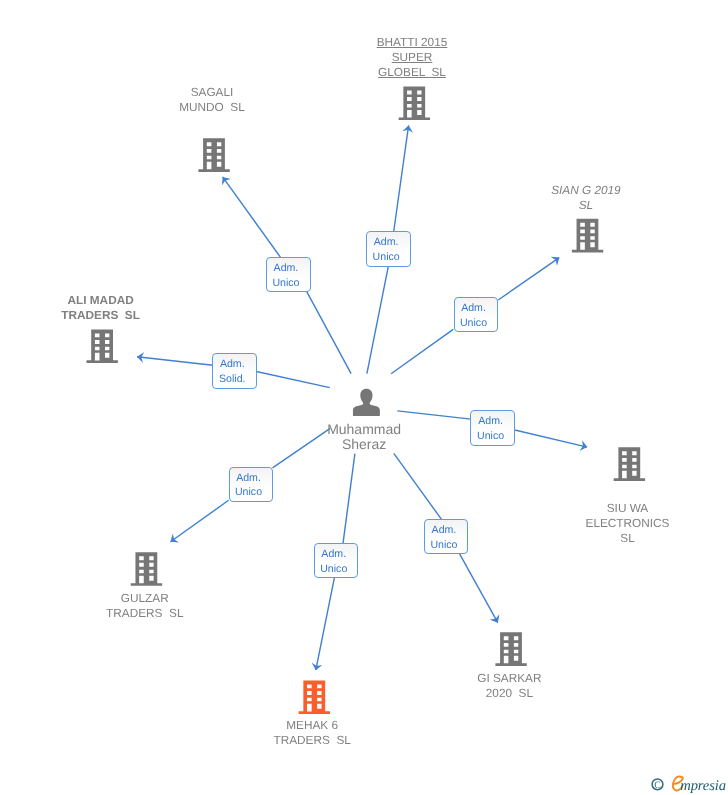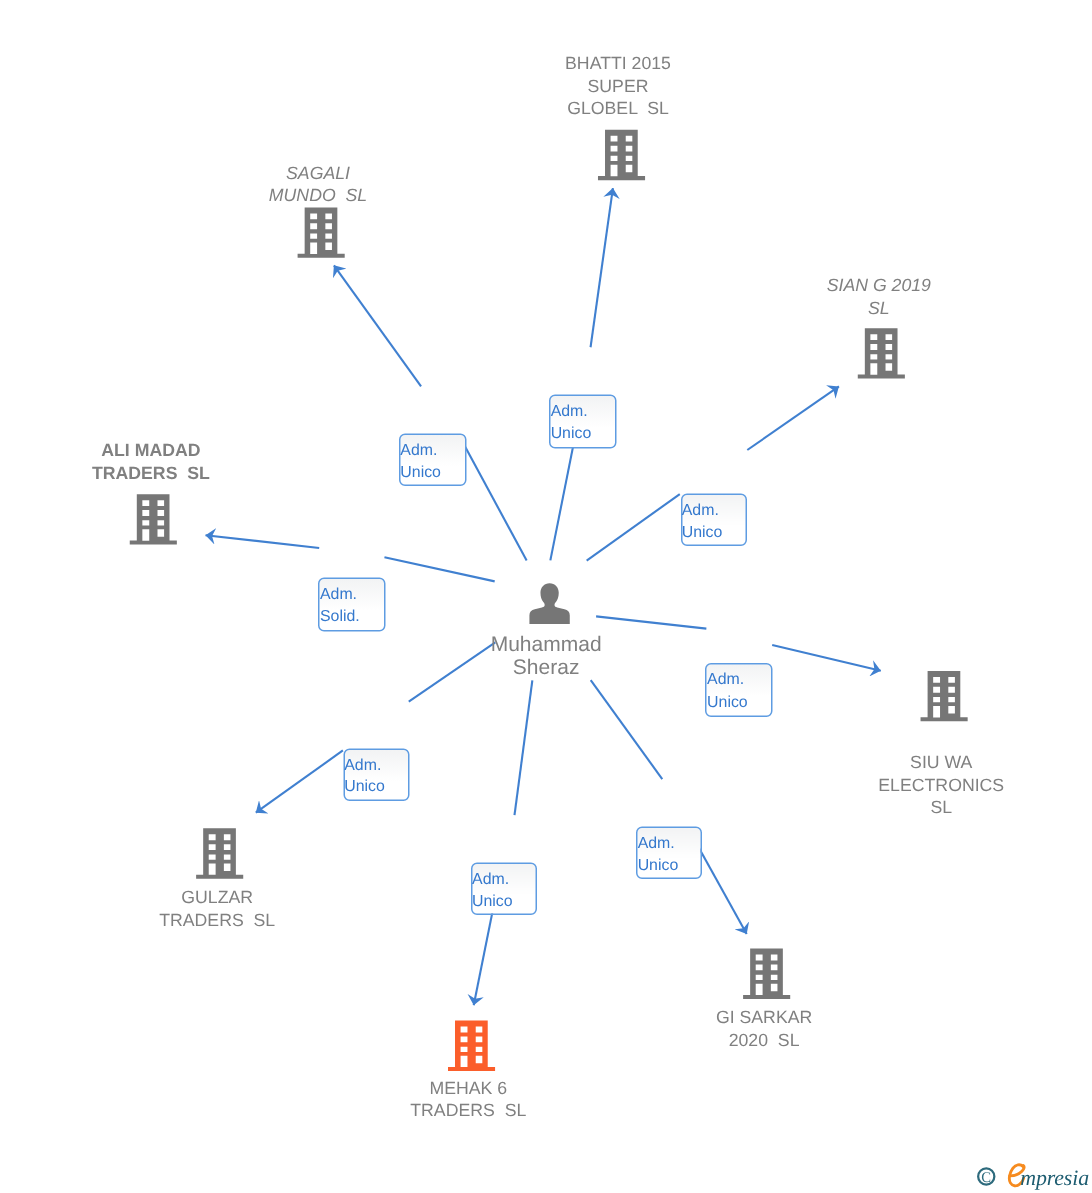--- a/index.html
+++ b/index.html
@@ -4,22 +4,22 @@
 <title>Empresia network graph</title>
 <style>
   html,body{margin:0;padding:0;}
   body{width:728px;height:795px;background:#ffffff;font-family:"Liberation Sans",sans-serif;position:relative;overflow:hidden;
        -webkit-font-smoothing:antialiased;text-rendering:geometricPrecision;}
   #graph{position:absolute;left:0;top:0;width:728px;height:795px;}
   .node-label{position:absolute;text-align:center;color:#808080;font-size:11.8px;line-height:14.85px;white-space:pre-wrap;}
     .center-label{font-size:14px;line-height:15.2px;}
   .edge-label{position:absolute;box-sizing:border-box;border:1.8px solid #5e9ce2;border-radius:4px;
               background:linear-gradient(#f2f3f4,#ffffff 62%);color:#3478cd;font-size:10.6px;line-height:14.6px;
-              text-align:left;white-space:pre-wrap;display:flex;flex-direction:column;justify-content:center;
-              padding-right:4.6px;padding-top:2px;margin-top:32px;}
+              text-align:center;white-space:pre-wrap;display:flex;flex-direction:column;justify-content:center;
+              padding-right:4.6px;padding-top:2px;}
   #logo{position:absolute;left:646px;top:766px;width:80px;height:28px;}
   #logo text{-webkit-font-smoothing:antialiased;}
 </style>
 </head>
 <body>
 
 <svg id="graph" viewBox="0 0 728 795" xmlns="http://www.w3.org/2000/svg">
     <defs>
       <marker id="arrow" viewBox="0 0 6.6 11" refX="6.6" refY="5.5" markerWidth="6.6" markerHeight="11" markerUnits="userSpaceOnUse" orient="auto">
         <path d="M0,0 L6.6,5.5 L0,11 L2.2,5.5 Z" fill="#4080d0"></path>
@@ -68,24 +68,24 @@
       <g transform="translate(314.35,697)">
         <path fill="#fb5e2b" fill-rule="evenodd" d="M-11.0,-16.6 H10.8 V14.3 H-11.0 Z M-15.7,14.3 H15.7 V17.0 H-15.7 Z M-7.3,-12.6 H-2.7 V-8.7 H-7.3 Z M2.8,-12.6 H7.2 V-8.7 H2.8 Z M-7.3,-6.0 H-2.7 V-2.1 H-7.3 Z M2.8,-6.0 H7.2 V-2.1 H2.8 Z M-7.3,0.8 H-2.7 V4.3 H-7.3 Z M2.8,0.8 H7.2 V4.3 H2.8 Z M-7.3,6.8 H-2.7 V14.4 H-7.3 Z M2.8,6.8 H7.2 V11.8 H2.8 Z"></path>
       </g>
       <g transform="translate(366.4,402)">
         <path fill="#767676" d="M0,-13.2 C-3.55,-13.2 -6.1,-10.6 -6.1,-6.9 C-6.1,-4.2 -5.4,-2.3 -4.35,-0.8 C-3.7,0.0 -3.3,0.5 -3.3,1.1 L-3.3,1.5 C-3.3,2.35 -4.0,2.7 -5.1,2.95 L-9.9,4.15 C-12.1,4.7 -13.45,6.0 -13.45,8.1 L-13.45,14.0 L13.45,14.0 L13.45,8.1 C13.45,6.0 12.1,4.7 9.9,4.15 L5.1,2.95 C4.0,2.7 3.3,2.35 3.3,1.5 L3.3,1.1 C3.3,0.5 3.7,0.0 4.35,-0.8 C5.4,-2.3 6.1,-4.2 6.1,-6.9 C6.1,-10.6 3.55,-13.2 0,-13.2 Z"></path>
       </g>
     </g>
   </svg>
 
 <div id="overlay">
-    <div class="node-label" style="left: 322px; top: 34.9px; width: 180px;">BHATTI 2015
+    <div class="node-label" style="left: 322px; top: 34.9px; width: 180px; text-decoration: underline;">BHATTI 2015
 SUPER
 GLOBEL  SL</div>
-    <div class="node-label" style="left: 122px; top: 108px; width: 180px; font-style: italic;">SAGALI
+    <div class="node-label" style="left: 122px; top: 85px; width: 180px;">SAGALI
 MUNDO  SL</div>
     <div class="node-label" style="left: 495.9px; top: 182.8px; width: 180px; font-style: italic;">SIAN G 2019
 SL</div>
     <div class="node-label" style="left: 10.6px; top: 293.2px; width: 180px; font-weight: bold;">ALI MADAD
 TRADERS  SL</div>
     <div class="node-label" style="left: 537.5px; top: 501px; width: 180px;">SIU WA
 ELECTRONICS
 SL</div>
     <div class="node-label" style="left: 54.8px; top: 590.7px; width: 180px;">GULZAR
 TRADERS  SL</div>

